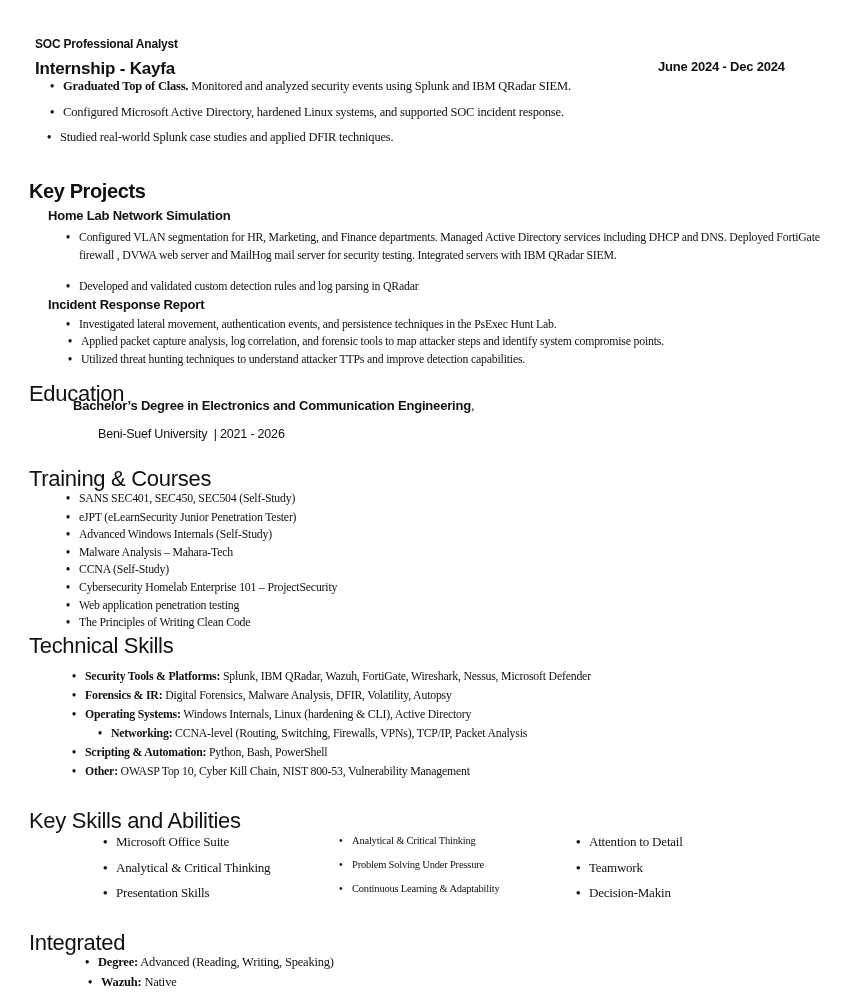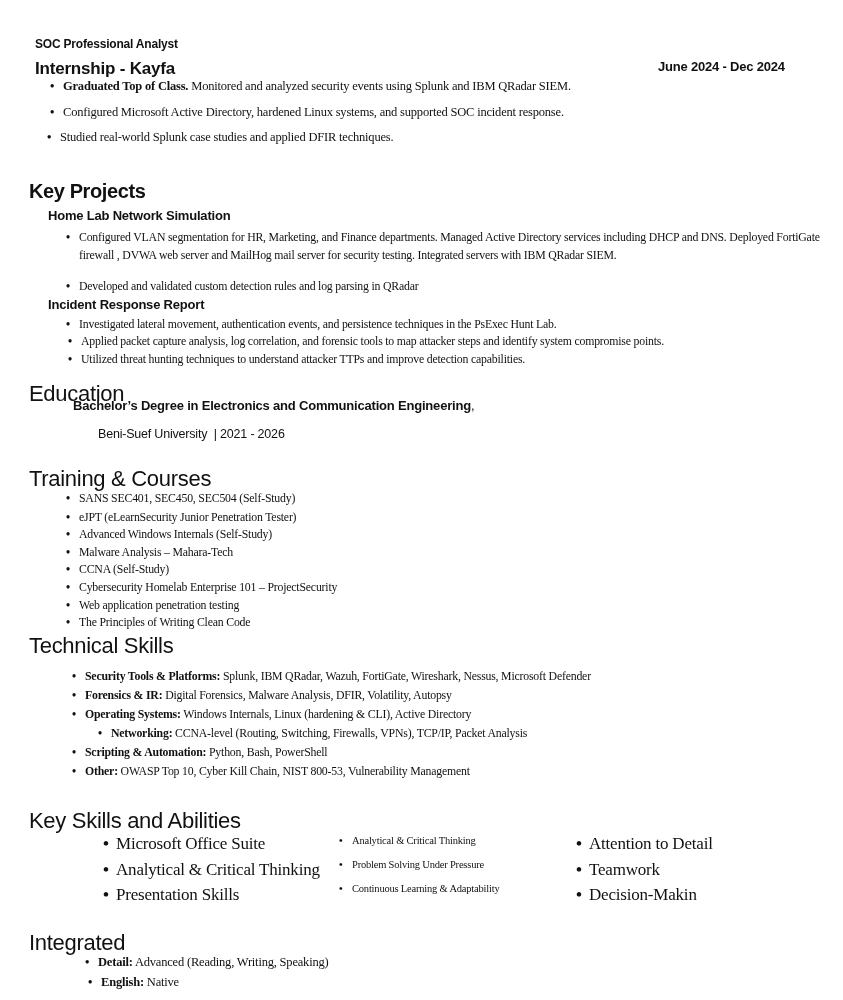--- a/index.html
+++ b/index.html
@@ -8,21 +8,21 @@
   .abs { position: absolute; white-space: nowrap; }
   .t13 { font-size: 12.5px; letter-spacing: -0.2px; }
   .t12 { font-size: 11.8px; letter-spacing: -0.2px; }
   .b { font-weight: bold; }
   .h2 { font-size: 22px; font-weight: normal; letter-spacing: -0.3px; }
   .h2big { font-size: 20px; font-weight: bold; letter-spacing: -0.4px; }
   .sub { font-size: 13.5px; font-weight: bold; letter-spacing: -0.2px; }
   .bul { position: absolute; font-family: Liberation Serif, serif; }
   .bul::before { content: "\2022"; position: absolute; left: -13px; font-weight: bold; }
   .wrap { white-space: normal; }
-  .ks { font-size: 17px; letter-spacing: -0.2px; }
+  .ks { font-size: 13px; letter-spacing: -0.2px; }
   .ks-small { font-size: 10.5px; letter-spacing: -0.2px; }
 </style>
 </head>
 <body>
 
 <div class="abs sub" style="left:35px;top:37px;font-size:12px;">SOC Professional Analyst</div>
 <div class="abs sub" style="left:35px;top:59px;font-size:17px;">Internship - Kayfa</div>
 <div class="abs sub" style="left:658px;top:59px;font-size:13px;">June 2024 - Dec 2024</div>
 
 <div class="bul t13" style="left:63px;top:79px;"><span class="b">Graduated Top of Class.</span><span> Monitored and analyzed security events using Splunk and IBM QRadar SIEM.</span></div>
@@ -65,14 +65,14 @@
 <div class="bul ks" style="left:116px;top:860px;">Analytical &amp; Critical Thinking</div>
 <div class="bul ks" style="left:116px;top:885px;">Presentation Skills</div>
 <div class="bul ks-small" style="left:352px;top:835px;">Analytical &amp; Critical Thinking</div>
 <div class="bul ks-small" style="left:352px;top:859px;">Problem Solving Under Pressure</div>
 <div class="bul ks-small" style="left:352px;top:883px;">Continuous Learning &amp; Adaptability</div>
 <div class="bul ks" style="left:589px;top:834px;">Attention to Detail</div>
 <div class="bul ks" style="left:589px;top:860px;">Teamwork</div>
 <div class="bul ks" style="left:589px;top:885px;">Decision-Makin</div>
 
 <div class="abs h2" style="left:29px;top:930px;">Integrated</div>
-<div class="bul t13" style="left:98px;top:955px;"><span class="b">Detail:</span><span> Advanced (Reading, Writing, Speaking)</span></div>
-<div class="bul t13" style="left:101px;top:975px;"><span class="b">English:</span><span> Native</span></div>
+<div class="bul t13" style="left:98px;top:955px;"><span class="b">Degree:</span><span> Advanced (Reading, Writing, Speaking)</span></div>
+<div class="bul t13" style="left:101px;top:975px;"><span class="b">Wazuh:</span><span> Native</span></div>
 
 </body></html>

